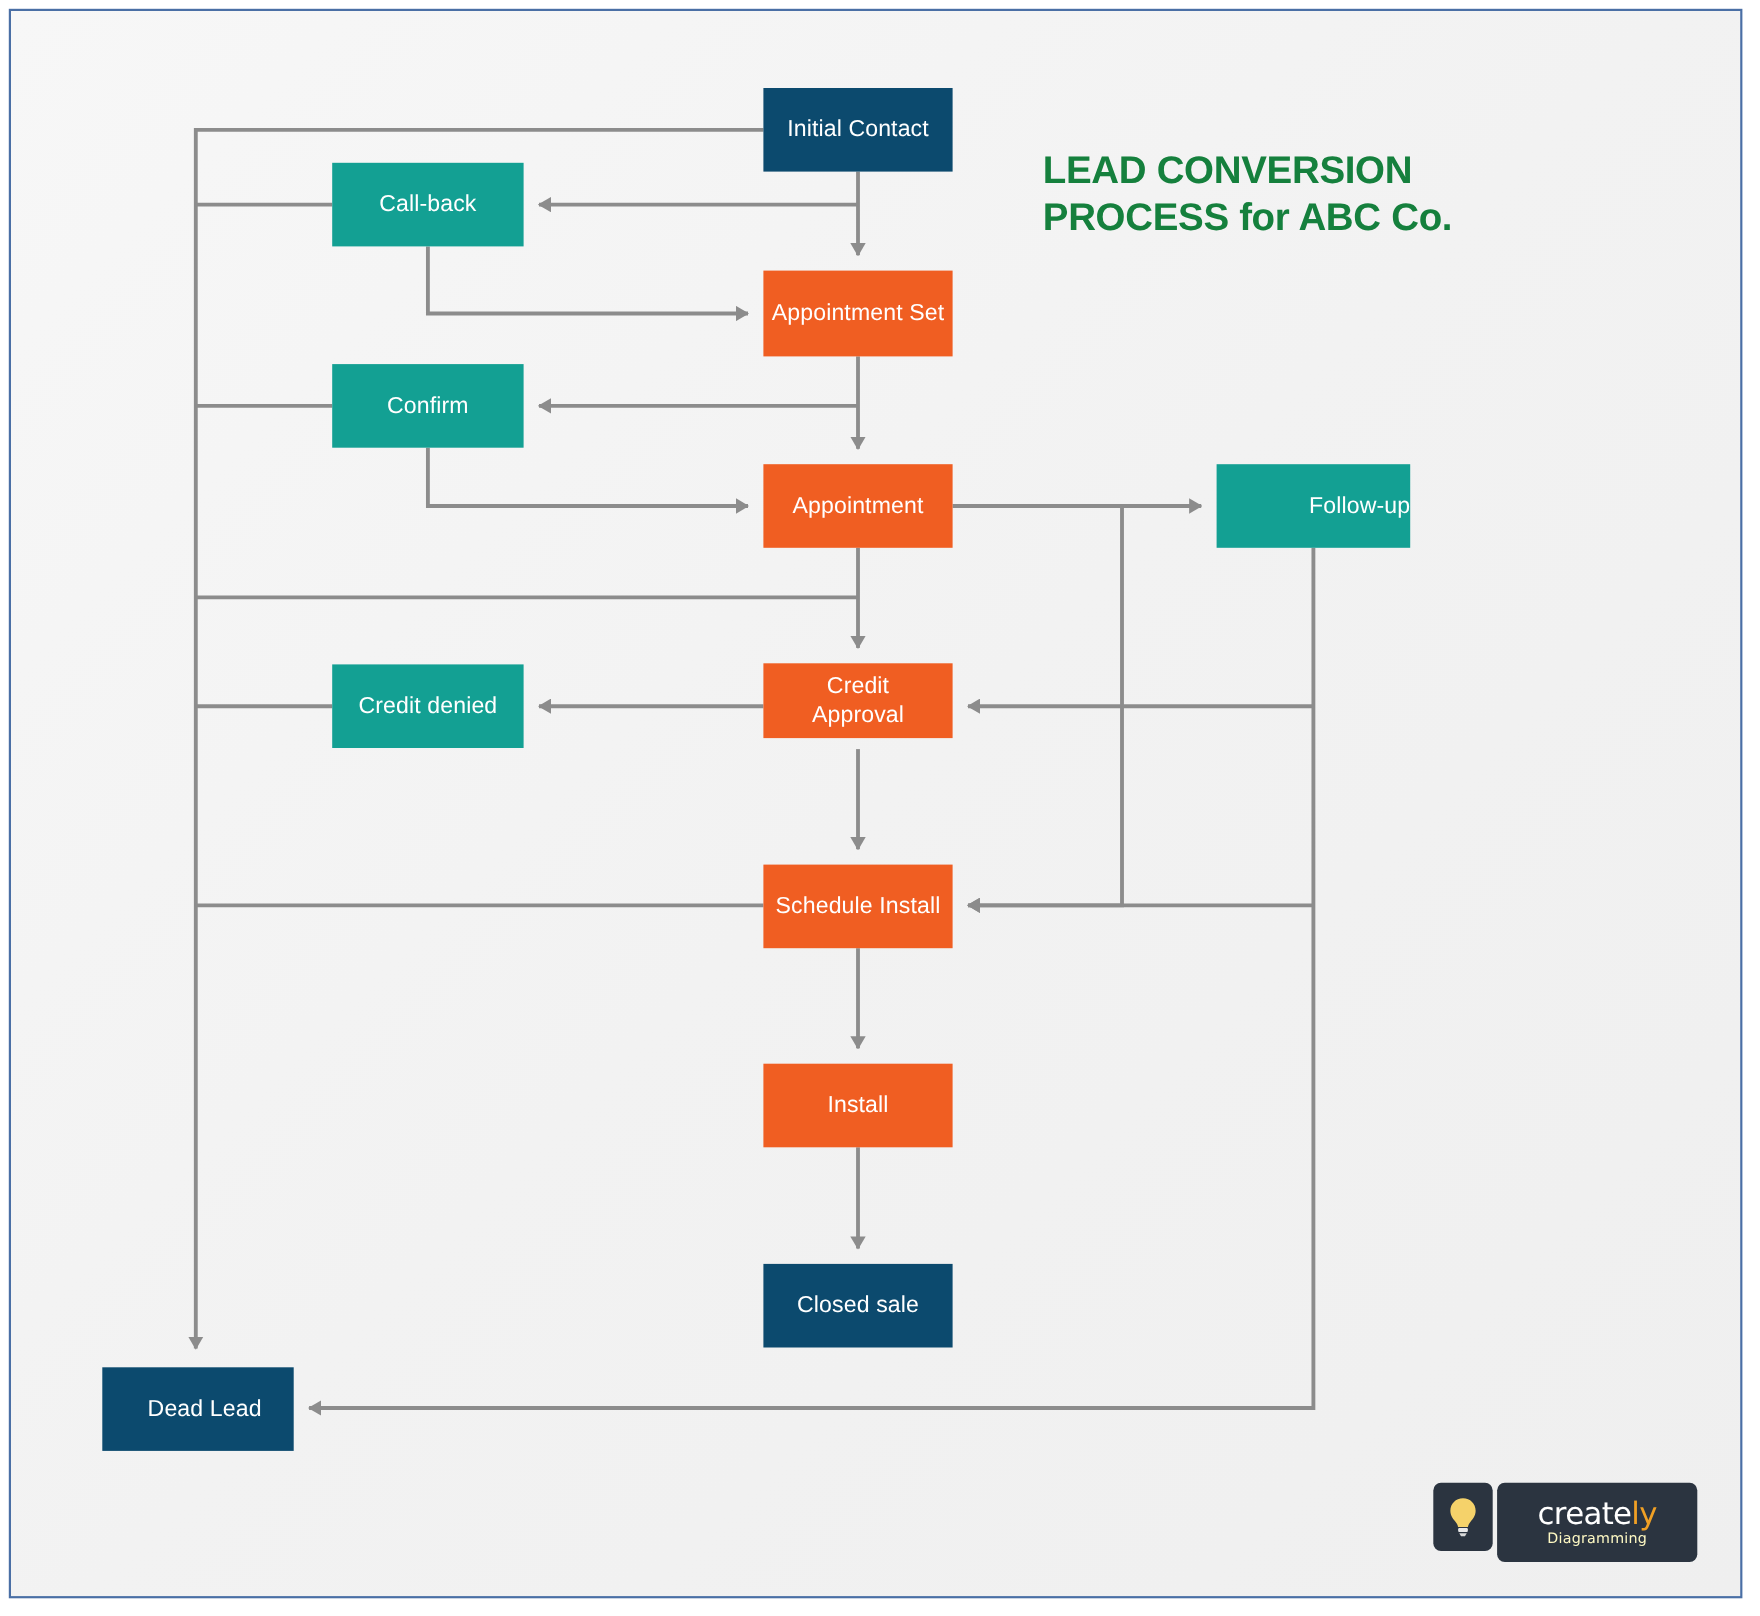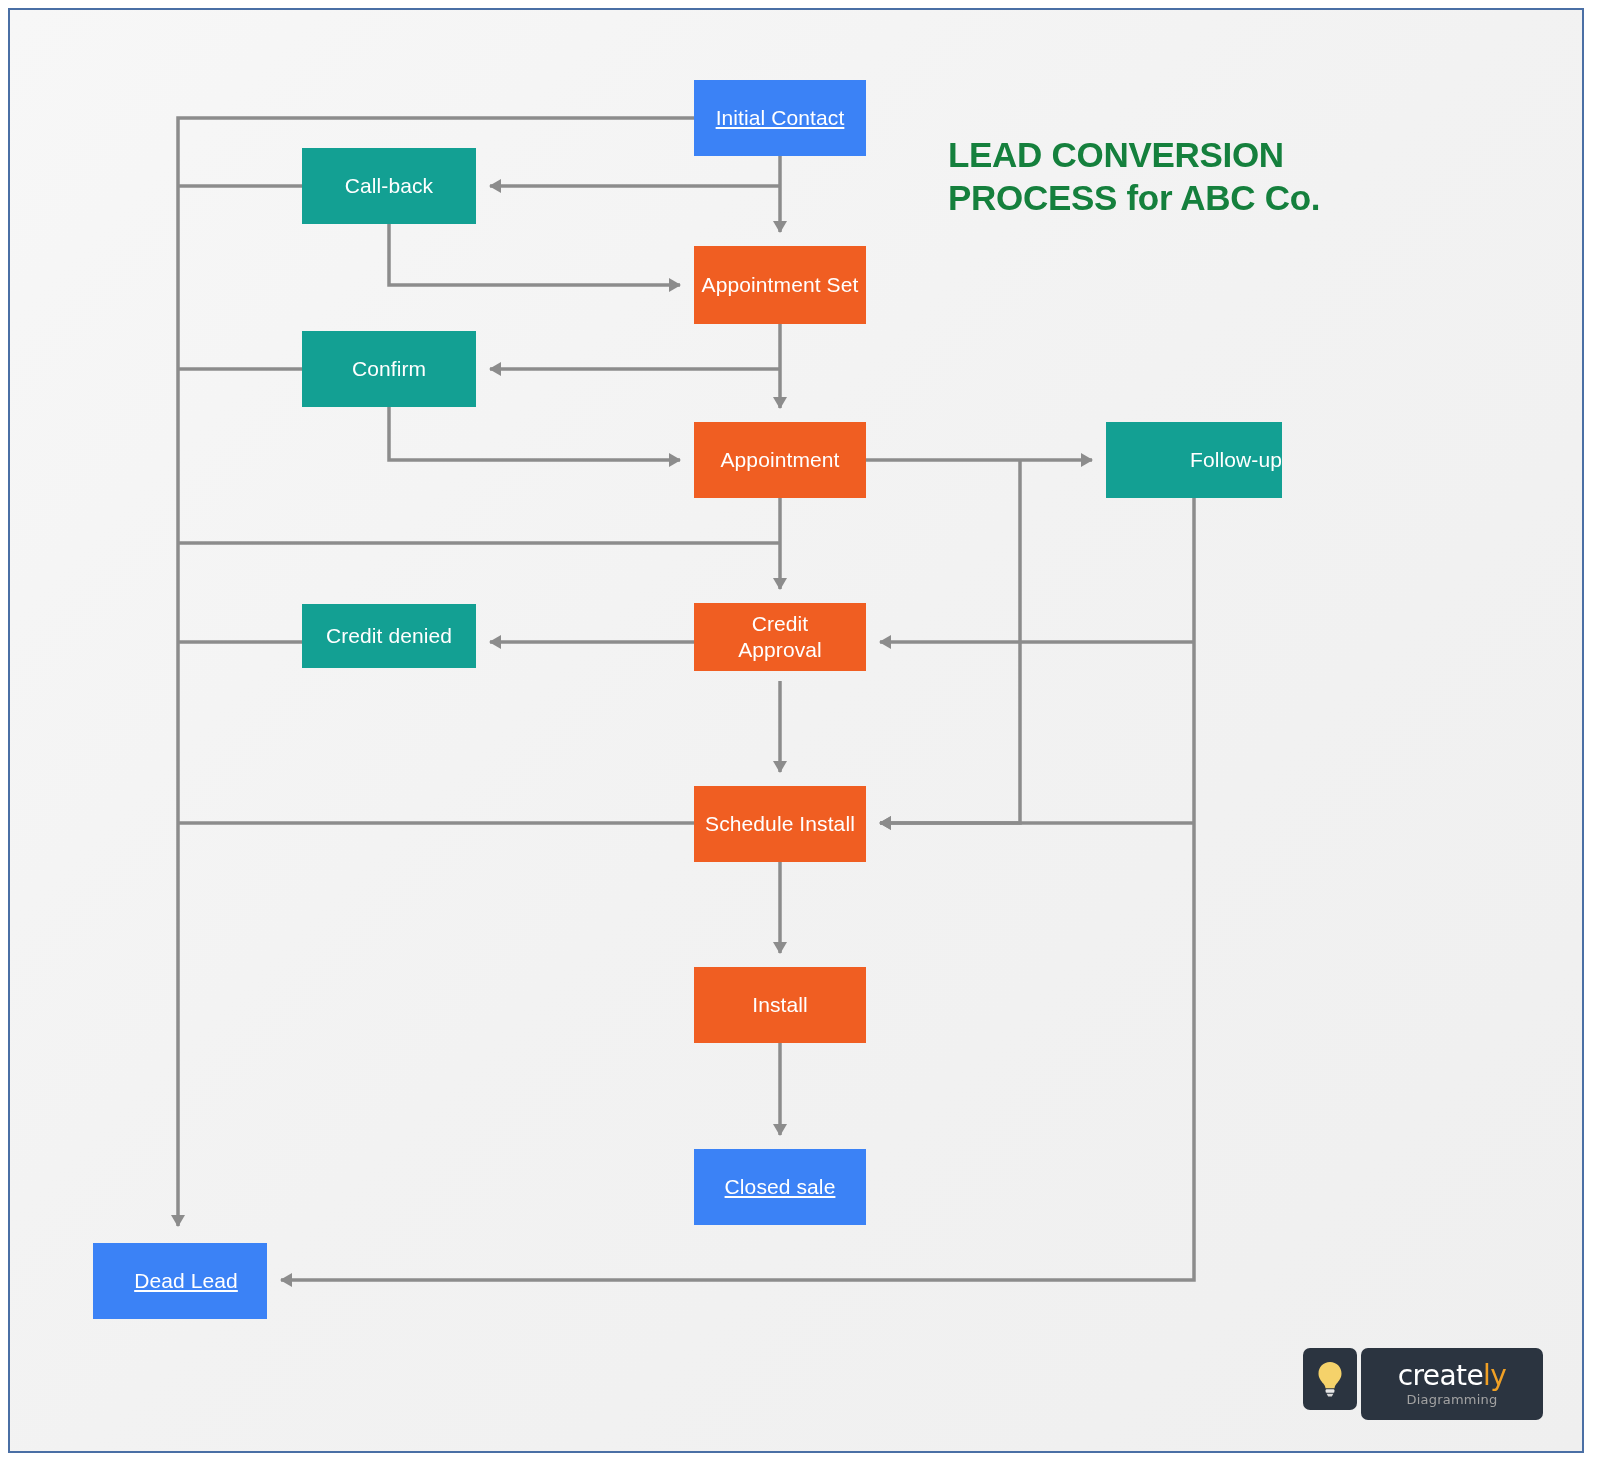--- a/index.html
+++ b/index.html
@@ -39,21 +39,21 @@
     align-items: center;
     justify-content: center;
     text-align: center;
     color: #ffffff;
     font-size: 21px;
     line-height: 1.22;
     font-family: "Liberation Sans", sans-serif;
     box-sizing: border-box;
     letter-spacing: 0.1px;
   }
-  .node.blue   { background: #3b82f6; text-decoration: underline; }
+  .node.blue   { background: #0c4a6e; }
   .node.orange { background: #f05e22; }
   .node.teal   { background: #13a093; }
 
   
   #title-block {
     position: absolute;
     left: 948px;
     top: 134px;
     width: 560px;
   }
@@ -108,21 +108,21 @@
     font-size: 28px;
     line-height: 1;
     color: #ffffff;
     letter-spacing: -0.6px;
     margin-top: 2px;
   }
   #creately-word .ly { color: #f0a025; }
   #creately-tag {
     font-family: "DejaVu Sans", sans-serif;
     font-size: 13px;
-    color: #a3a3a3;
+    color: #fef9c3;
     letter-spacing: 0.2px;
     line-height: 1;
     margin-top: 3px;
   }
 </style>
 </head>
 <body>
 
 <div id="canvas">
   <div id="frame"></div>
@@ -199,21 +199,21 @@
   </div>
   <div class="node teal" style="left:302px;top:331px;width:174px;height:76px;text-align:right;">
     <span>Confirm</span>
   </div>
   <div class="node orange" style="left:694px;top:422px;width:172px;height:76px;">
     <span>Appointment</span>
   </div>
   <div class="node teal" style="left:1106px;top:422px;width:176px;height:76px;justify-content:flex-end;">
     <span>Follow-up</span>
   </div>
-  <div class="node teal" style="left:302px;top:604px;width:174px;height:64px;">
+  <div class="node teal" style="left:302px;top:604px;width:174px;height:76px;">
     <span>Credit denied</span>
   </div>
   <div class="node orange" style="left:694px;top:603px;width:172px;height:68px;">
     <span style="max-width:120px;">Credit Approval</span>
   </div>
   <div class="node orange" style="left:694px;top:786px;width:172px;height:76px;">
     <span>Schedule Install</span>
   </div>
   <div class="node orange" style="left:694px;top:967px;width:172px;height:76px;">
     <span>Install</span>

